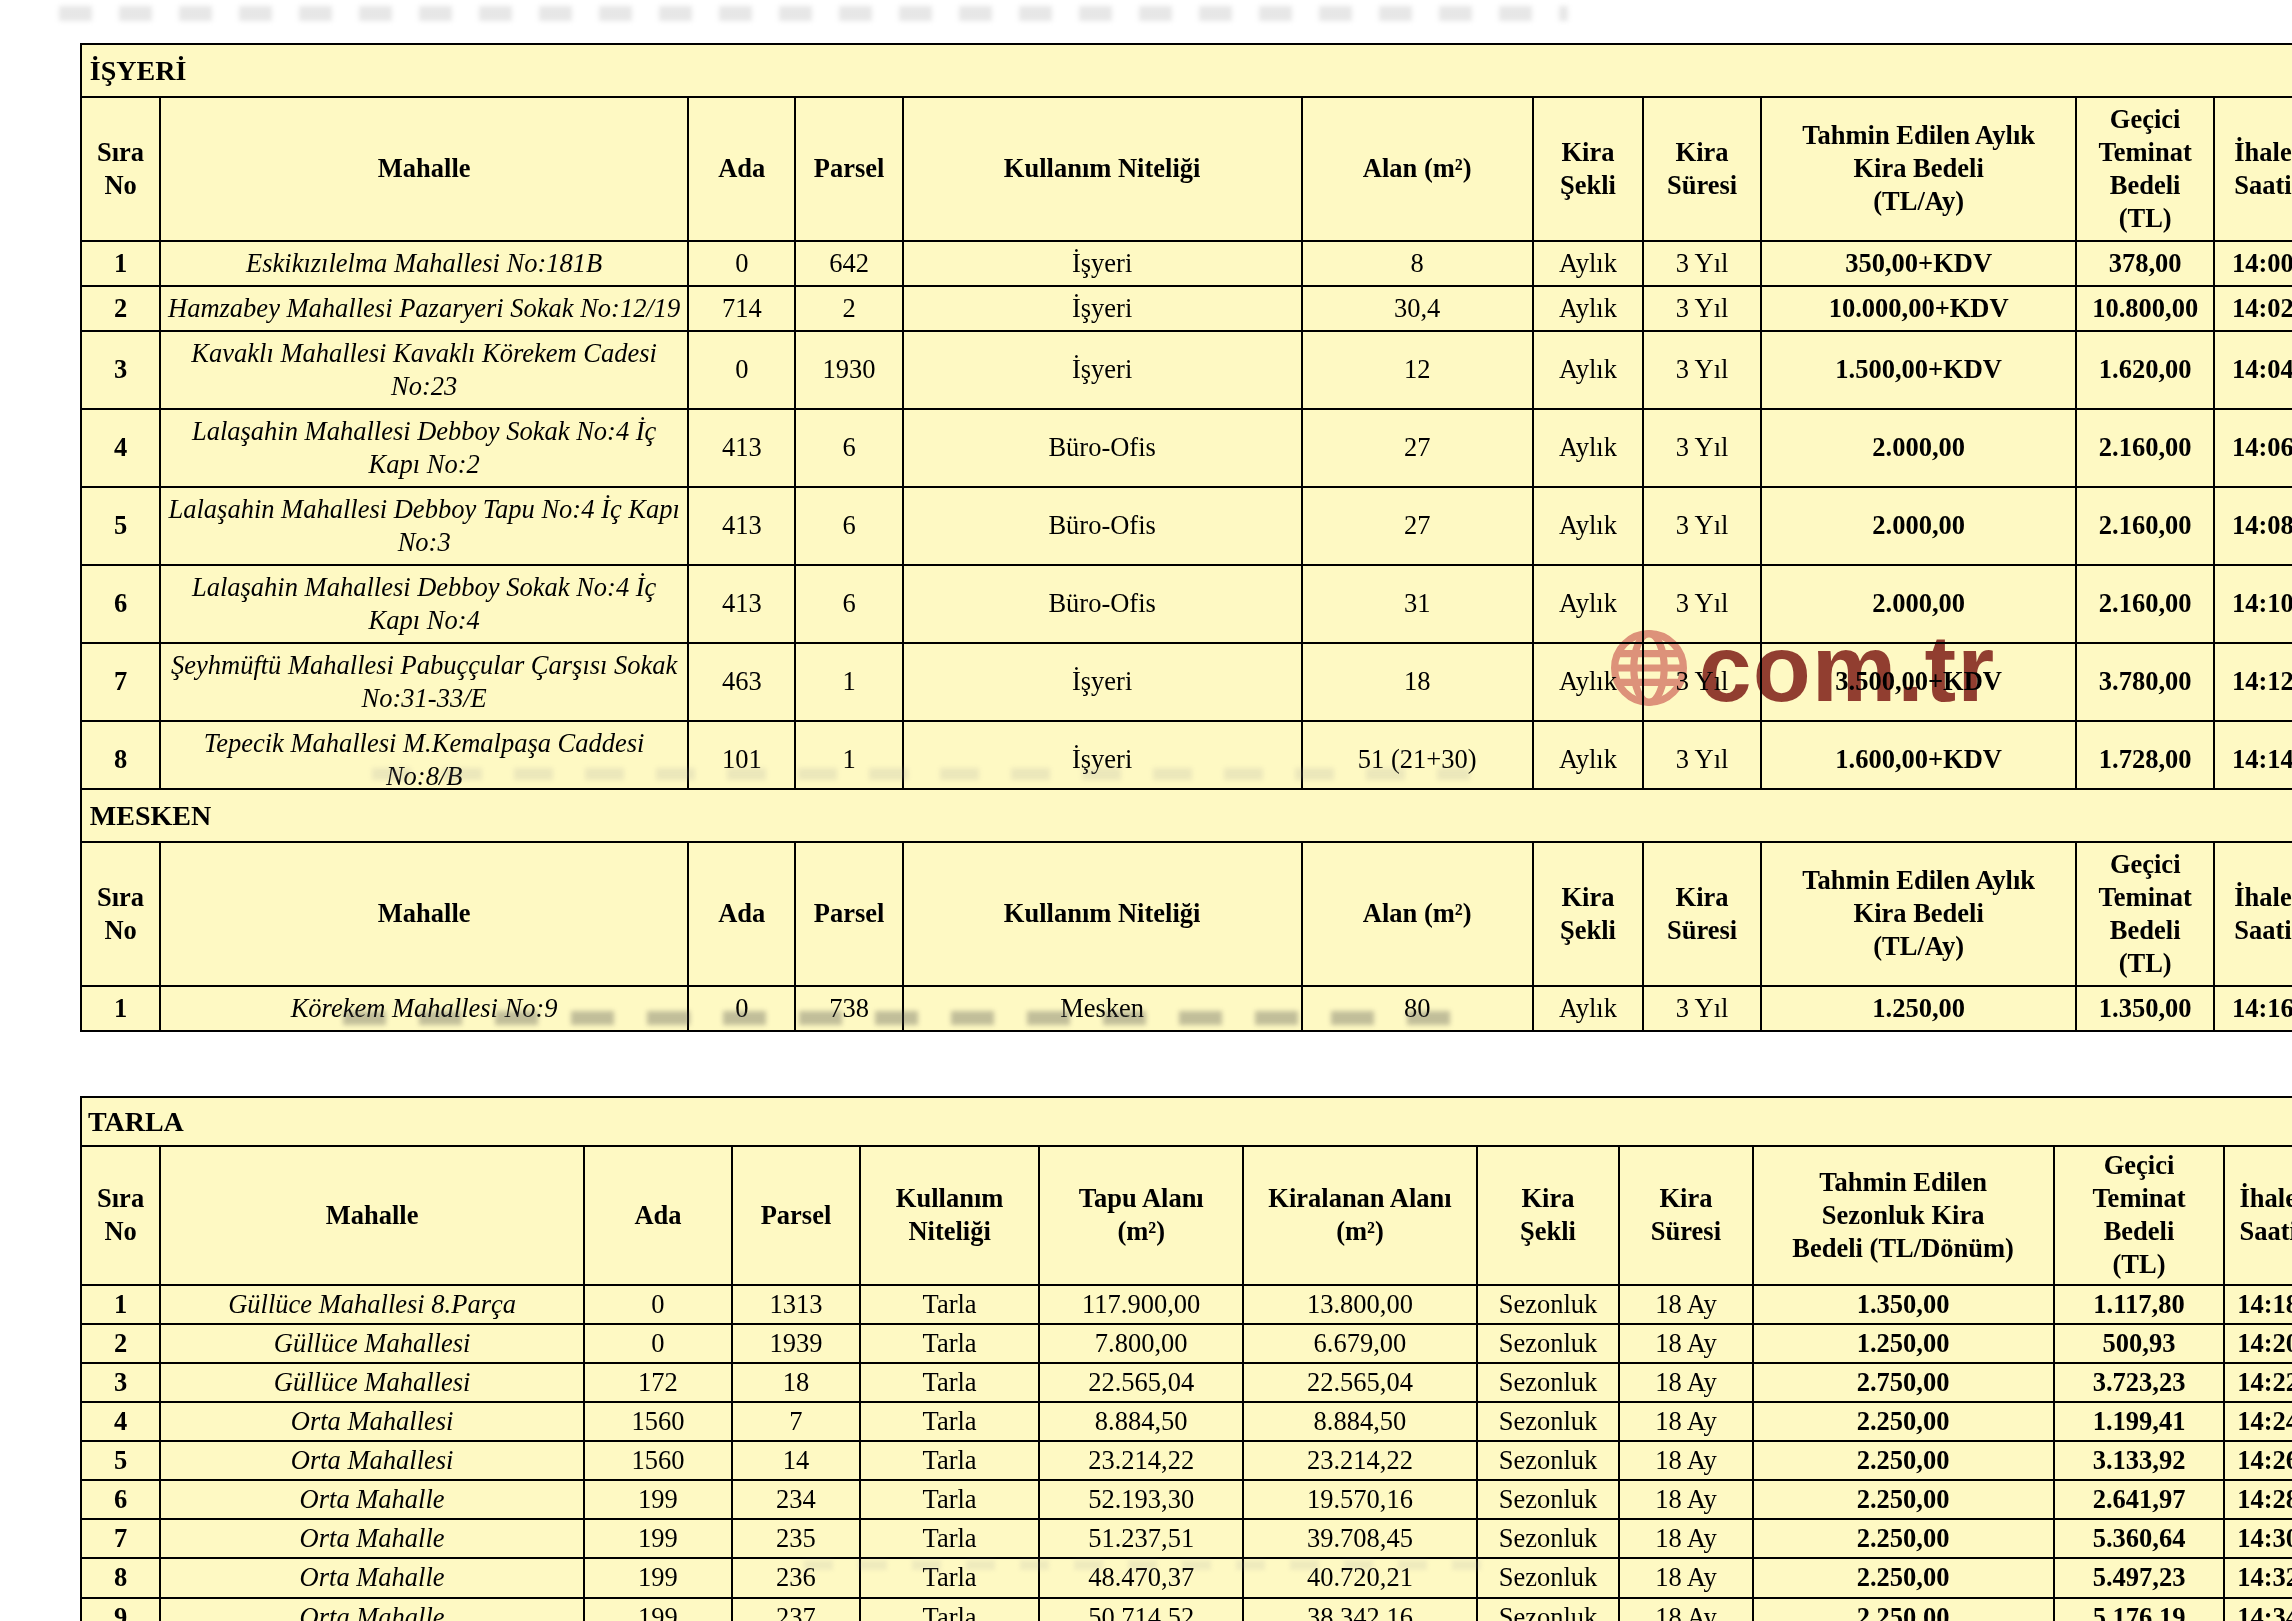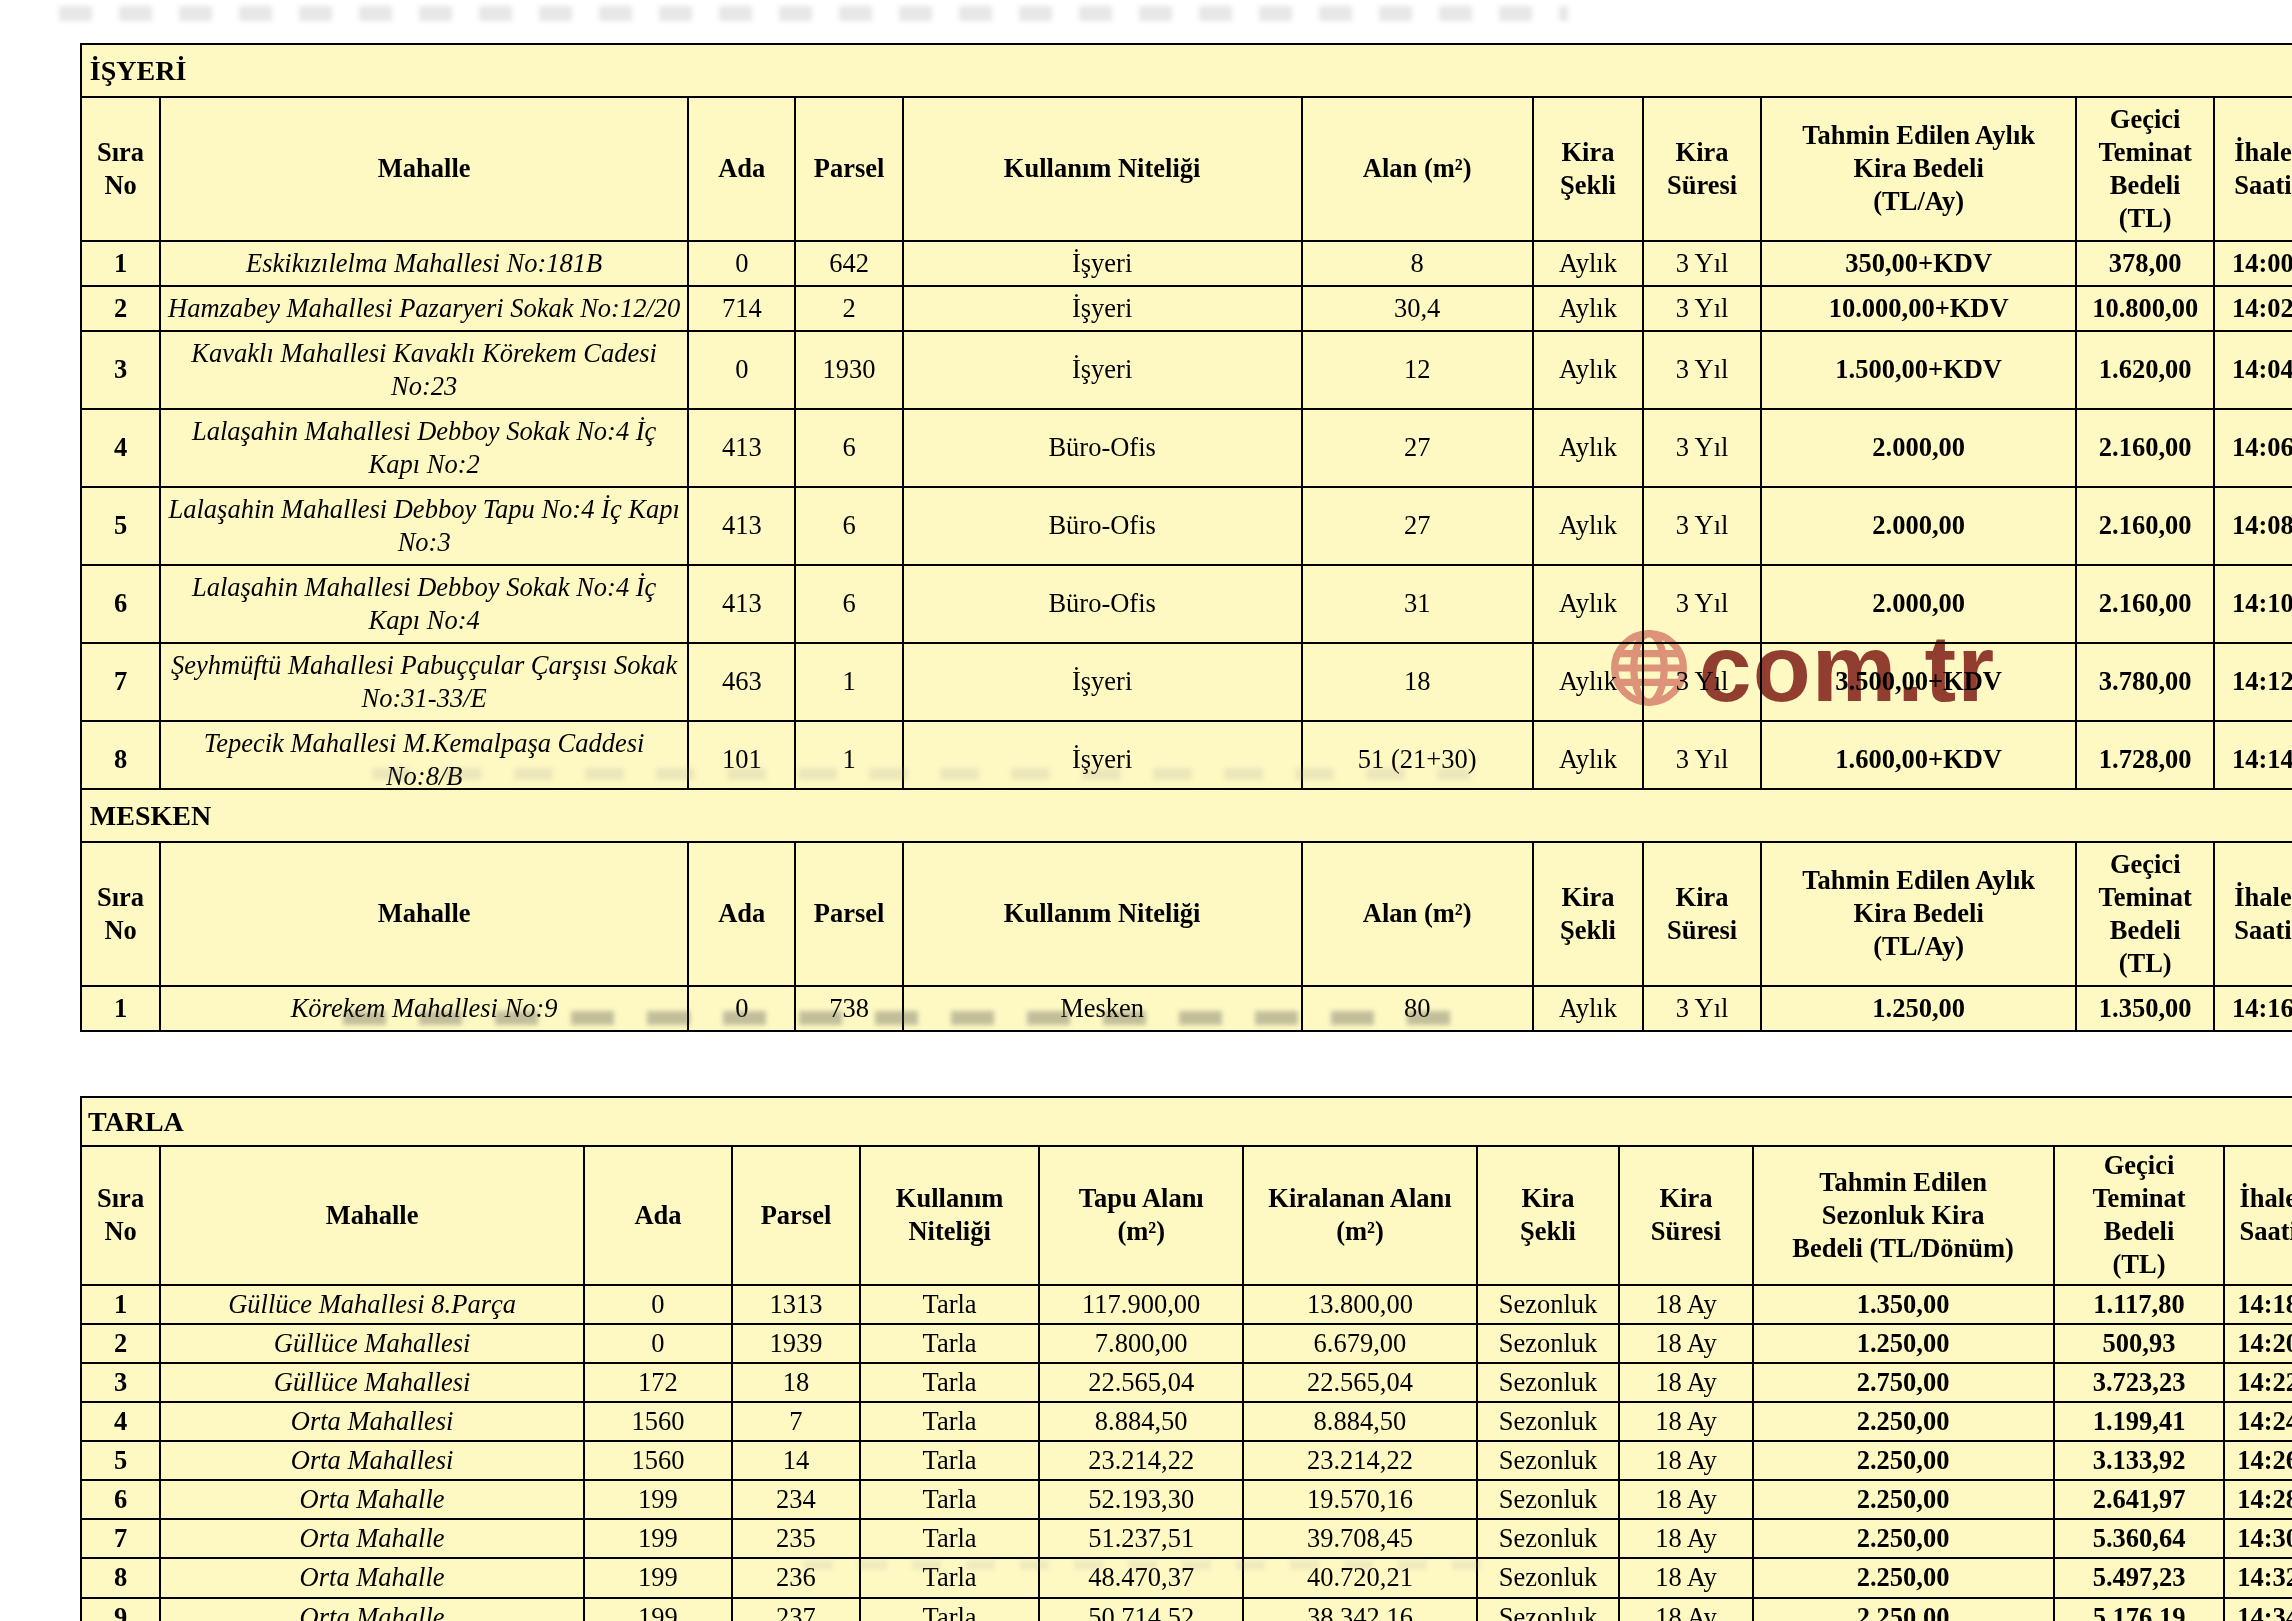--- a/index.html
+++ b/index.html
@@ -115,21 +115,21 @@
           <td class="">İşyeri</td>
           <td class="">8</td>
           <td class="">Aylık</td>
           <td class="">3 Yıl</td>
           <td class="c-bold">350,00+KDV</td>
           <td class="c-bold">378,00</td>
           <td class="c-bold">14:00</td>
         </tr>
         <tr>
           <td class="c-bold">2</td>
-          <td class="c-left">Hamzabey Mahallesi Pazaryeri Sokak No:12/20</td>
+          <td class="c-left">Hamzabey Mahallesi Pazaryeri Sokak No:12/19</td>
           <td class="">714</td>
           <td class="">2</td>
           <td class="">İşyeri</td>
           <td class="">30,4</td>
           <td class="">Aylık</td>
           <td class="">3 Yıl</td>
           <td class="c-bold">10.000,00+KDV</td>
           <td class="c-bold">10.800,00</td>
           <td class="c-bold">14:02</td>
         </tr>

